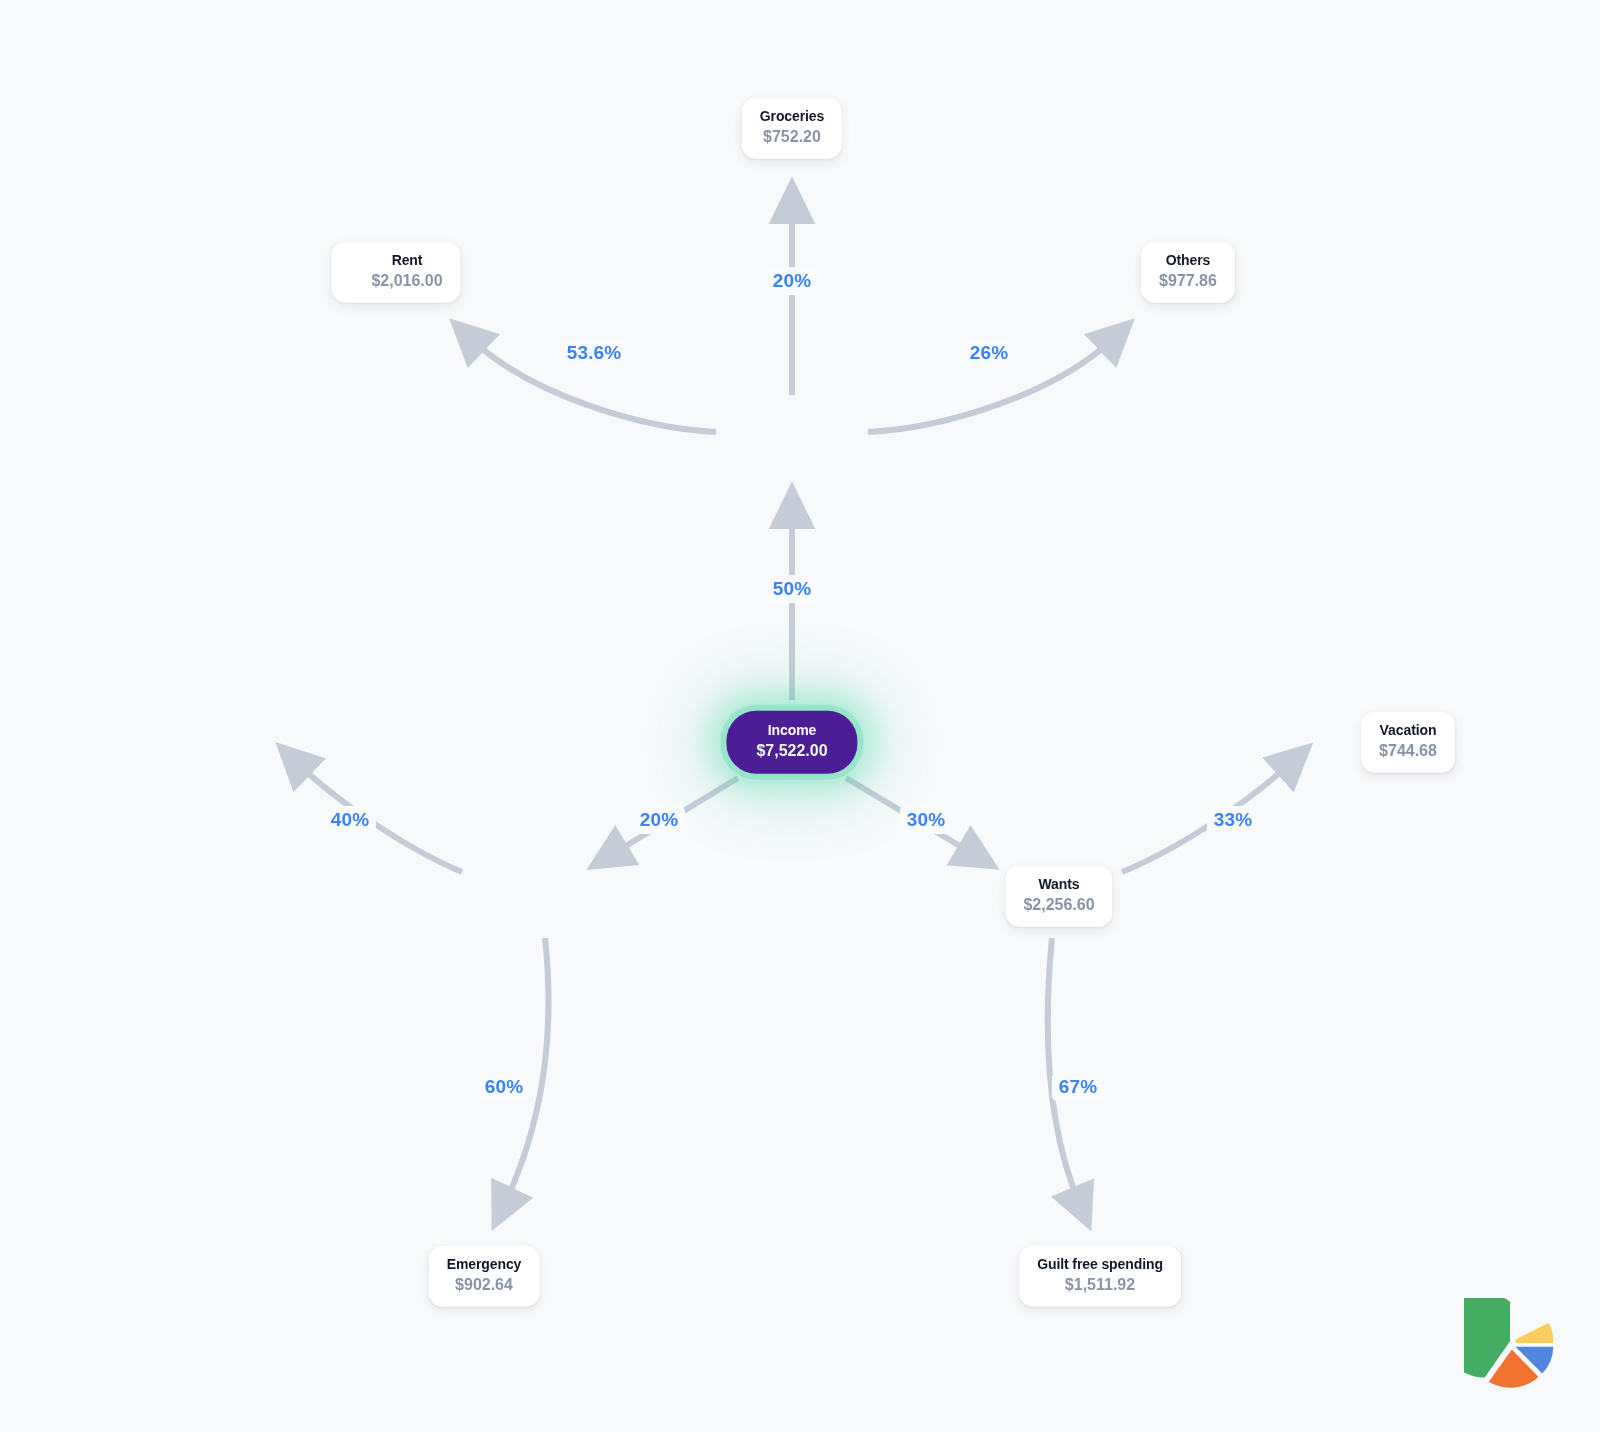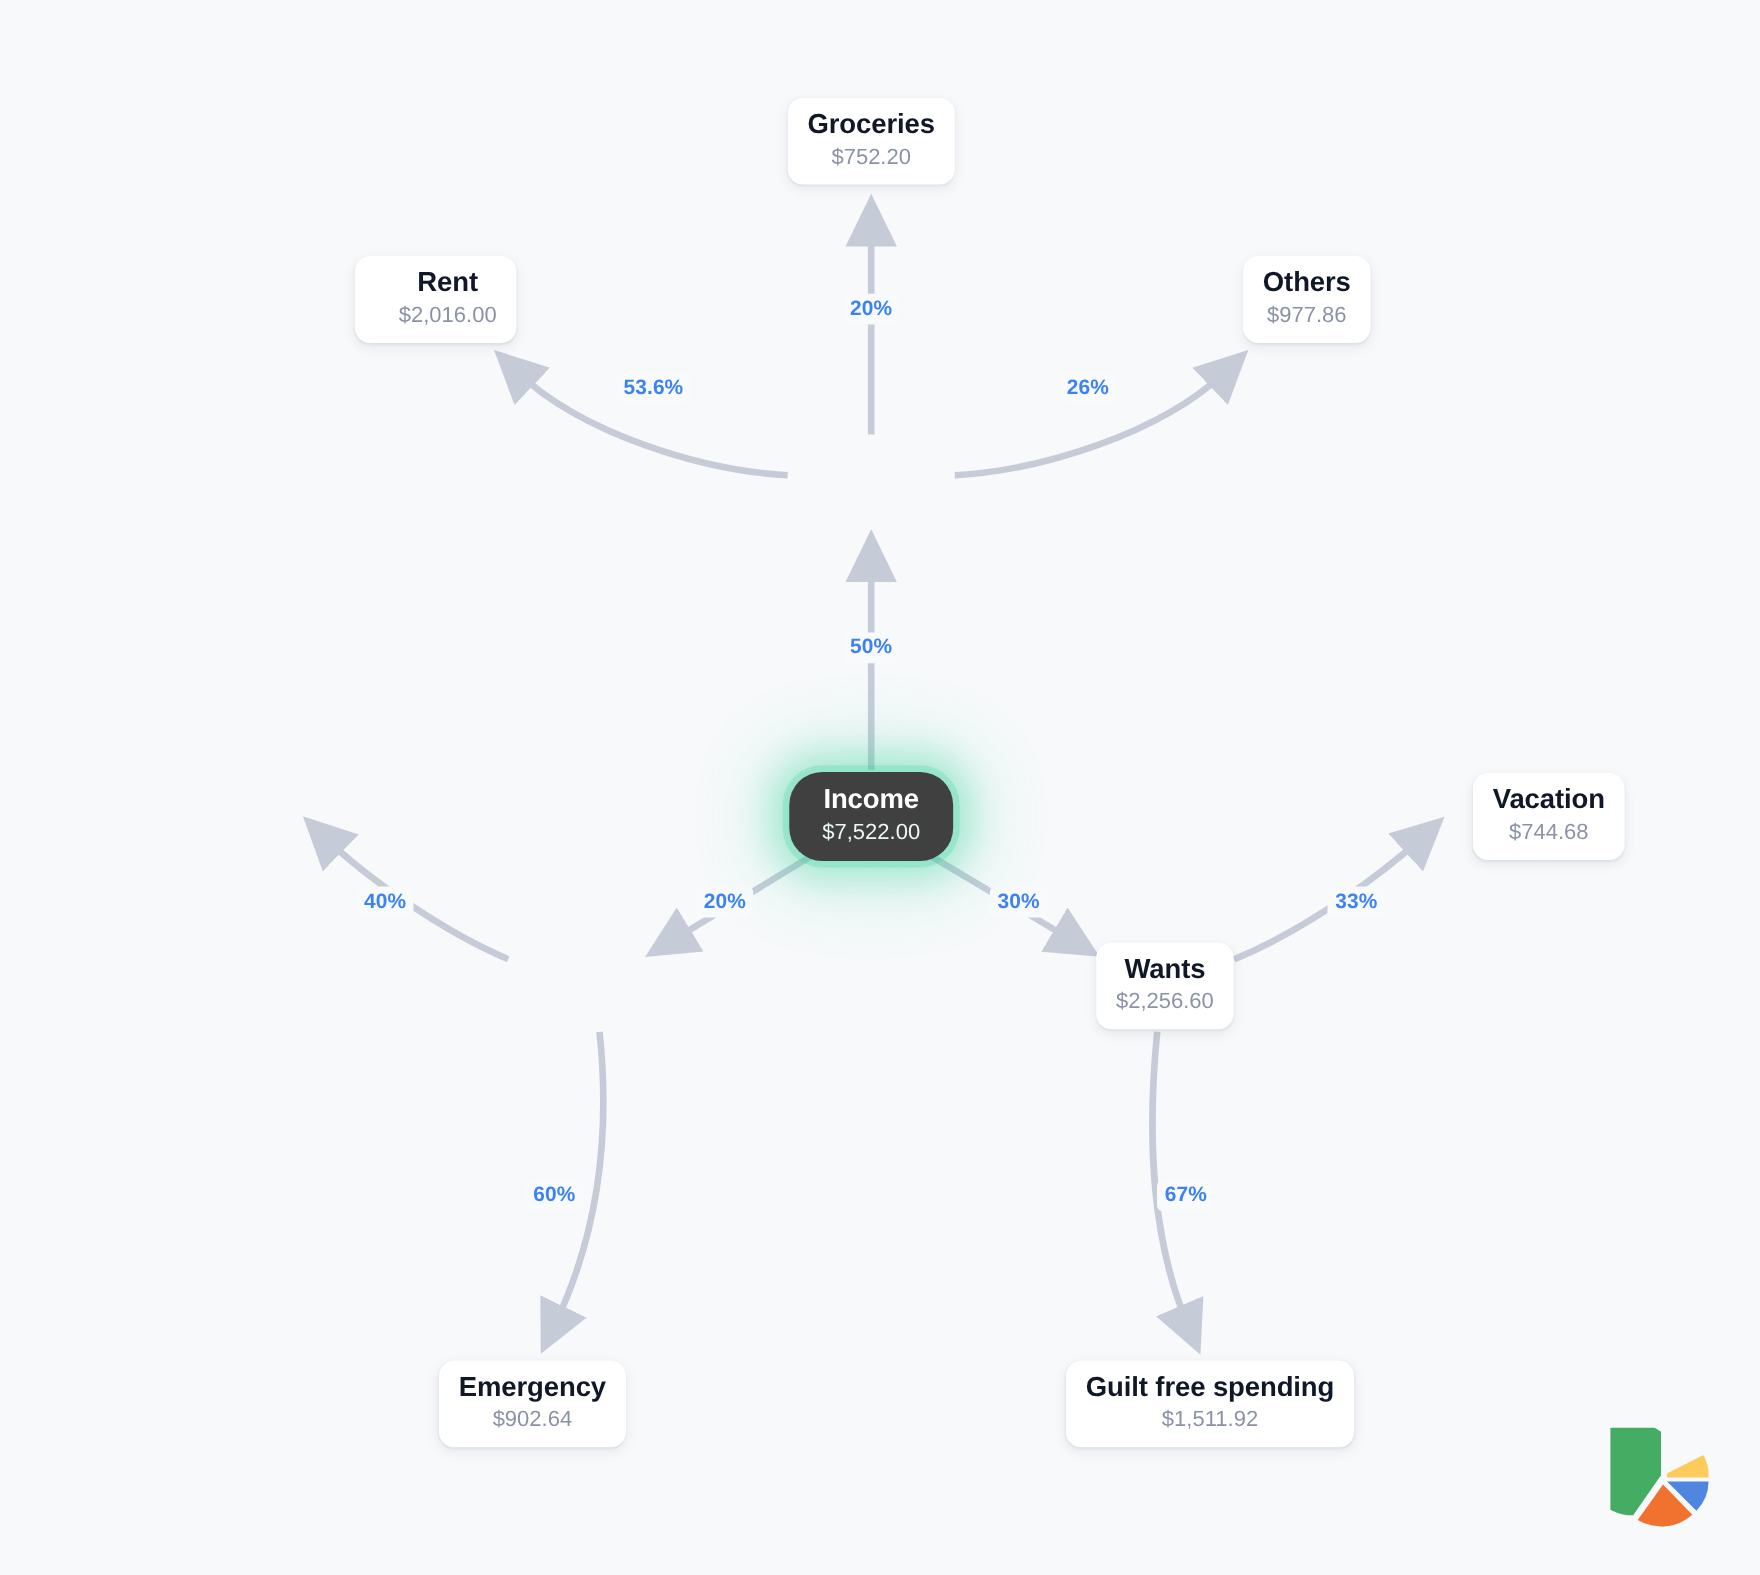--- a/index.html
+++ b/index.html
@@ -39,37 +39,37 @@
     align-items: center;
     justify-content: center;
     background: #ffffff;
     border-radius: 14px;
     padding: 10px 18px 12px 18px;
     box-shadow: 0 1px 2px rgba(16,24,40,0.06),
                 0 4px 12px rgba(16,24,40,0.07);
     white-space: nowrap;
   }
   .node .n-title {
-    font-size: 25px;
+    font-size: 14px;
     font-weight: 700;
     color: #101828;
     line-height: 1.18;
     letter-spacing: -0.1px;
   }
   .node .n-value {
-    font-size: 20px;
-    font-weight: 400;
+    font-size: 16px;
+    font-weight: 700;
     color: #8a93a5;
     line-height: 1.25;
     margin-top: 2px;
   }
 
   
   .node.root {
-    background: #404040;
+    background: #4c1d95;
     border-radius: 30px;
     padding: 11px 30px 13px 30px;
     box-shadow: 0 0 0 6px rgba(52,211,153,0.22),
                 0 0 28px 16px rgba(52,211,153,0.30),
                 0 0 60px 30px rgba(52,211,153,0.18);
   }
   .node.root .n-title { color: #ffffff; font-weight: 700; }
   .node.root .n-value { color: #eafaf2; }
 
   

